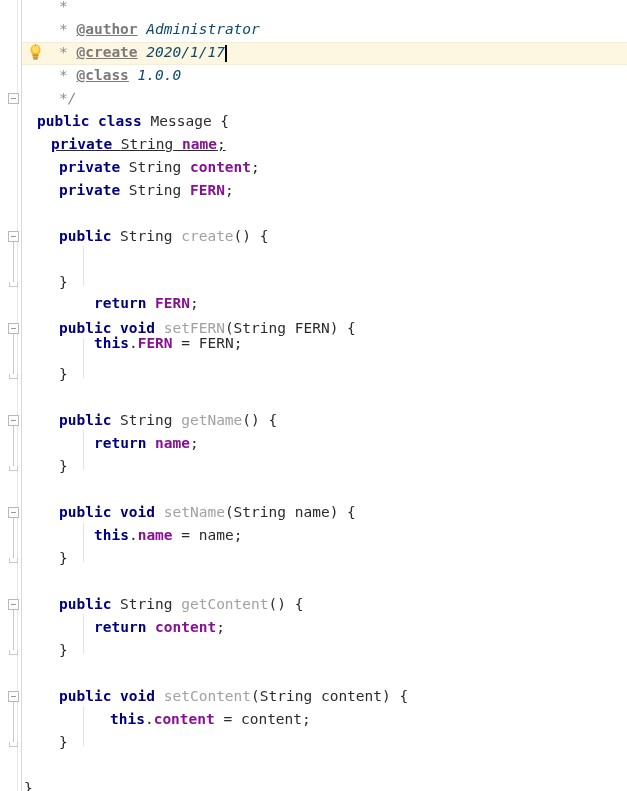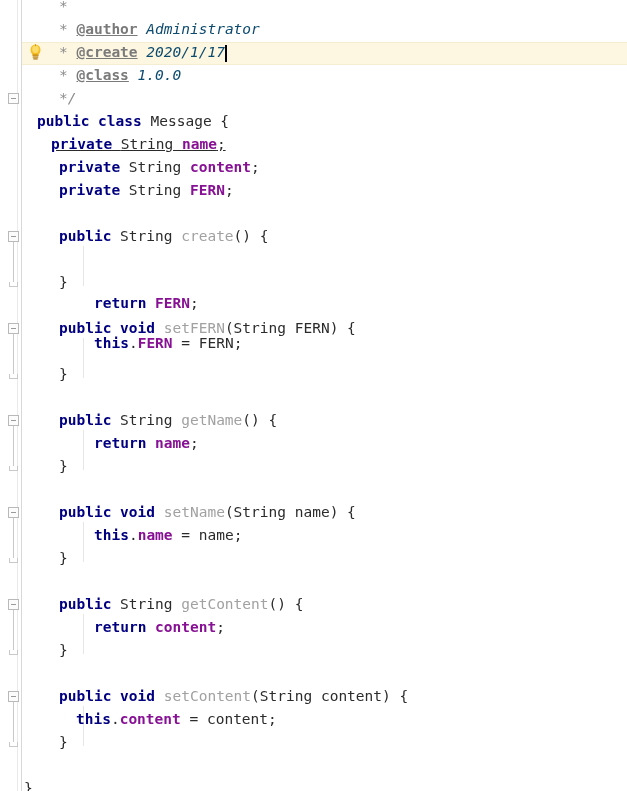--- a/index.html
+++ b/index.html
@@ -234,20 +234,20 @@
       <div class="line" style="top: 478px; left: 24px;"></div>
       <div class="line" style="top: 501px; left: 59px;"><span class="kw">public void </span><span class="mth">setName</span><span class="plain">(String name) {</span></div>
       <div class="line" style="top: 524px; left: 94px;"><span class="kw">this</span><span class="plain">.</span><span class="fld">name</span><span class="plain"> = name;</span></div>
       <div class="line" style="top: 547px; left: 59px;"><span class="plain">}</span></div>
       <div class="line" style="top: 570px; left: 24px;"></div>
       <div class="line" style="top: 593px; left: 59px;"><span class="kw">public </span><span class="plain">String </span><span class="mth">getContent</span><span class="plain">() {</span></div>
       <div class="line" style="top: 616px; left: 94px;"><span class="kw">return </span><span class="fld">content</span><span class="plain">;</span></div>
       <div class="line" style="top: 639px; left: 59px;"><span class="plain">}</span></div>
       <div class="line" style="top: 662px; left: 24px;"></div>
       <div class="line" style="top: 685px; left: 59px;"><span class="kw">public void </span><span class="mth">setContent</span><span class="plain">(String content) {</span></div>
-      <div class="line" style="top: 708px; left: 76px;"><span class="kw">this</span><span class="plain">.</span><span class="fld">content</span><span class="plain"> = content;</span></div>
+      <div class="line" style="top: 708px; left: 110px;"><span class="kw">this</span><span class="plain">.</span><span class="fld">content</span><span class="plain"> = content;</span></div>
       <div class="line" style="top: 731px; left: 59px;"><span class="plain">}</span></div>
       <div class="line" style="top: 754px; left: 24px;"></div>
       <div class="line" style="top: 777px; left: 24px;"><span class="plain">}</span></div>
     </div>
 
   <div class="caret" id="caret" style="top: 45px; left: 224.68px;"></div>
 </div>
 
 </body></html>

